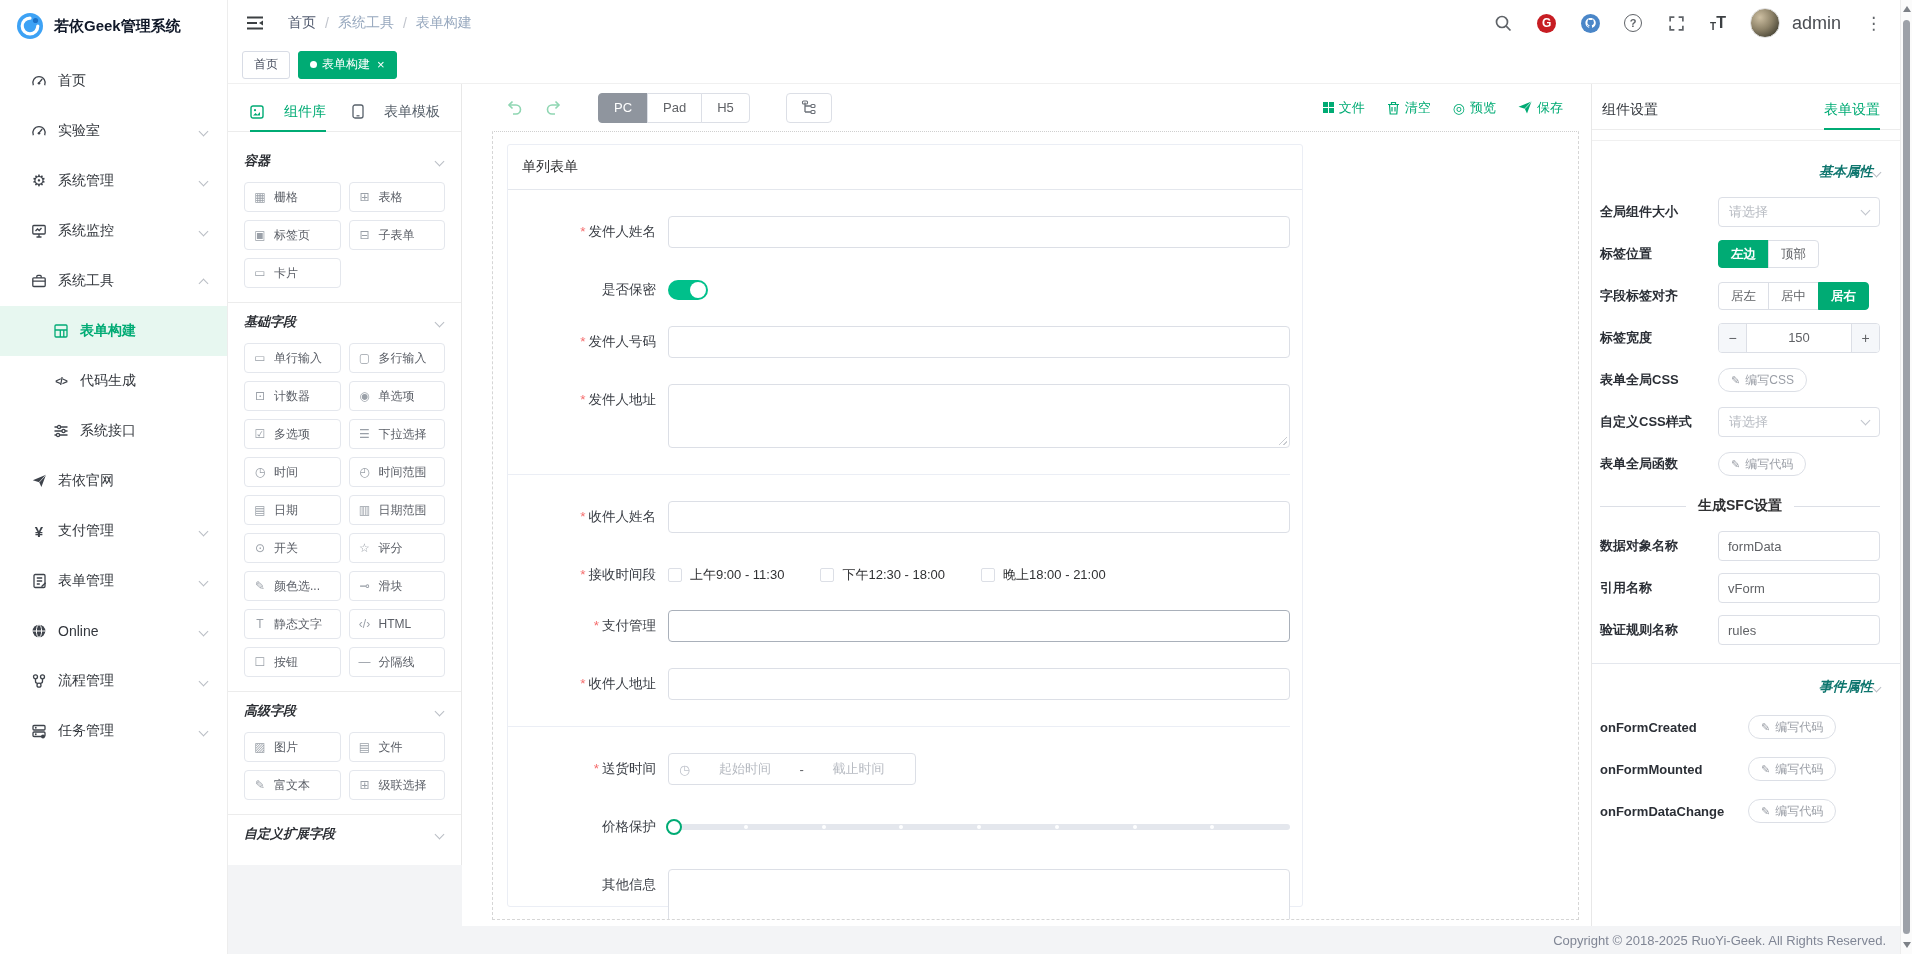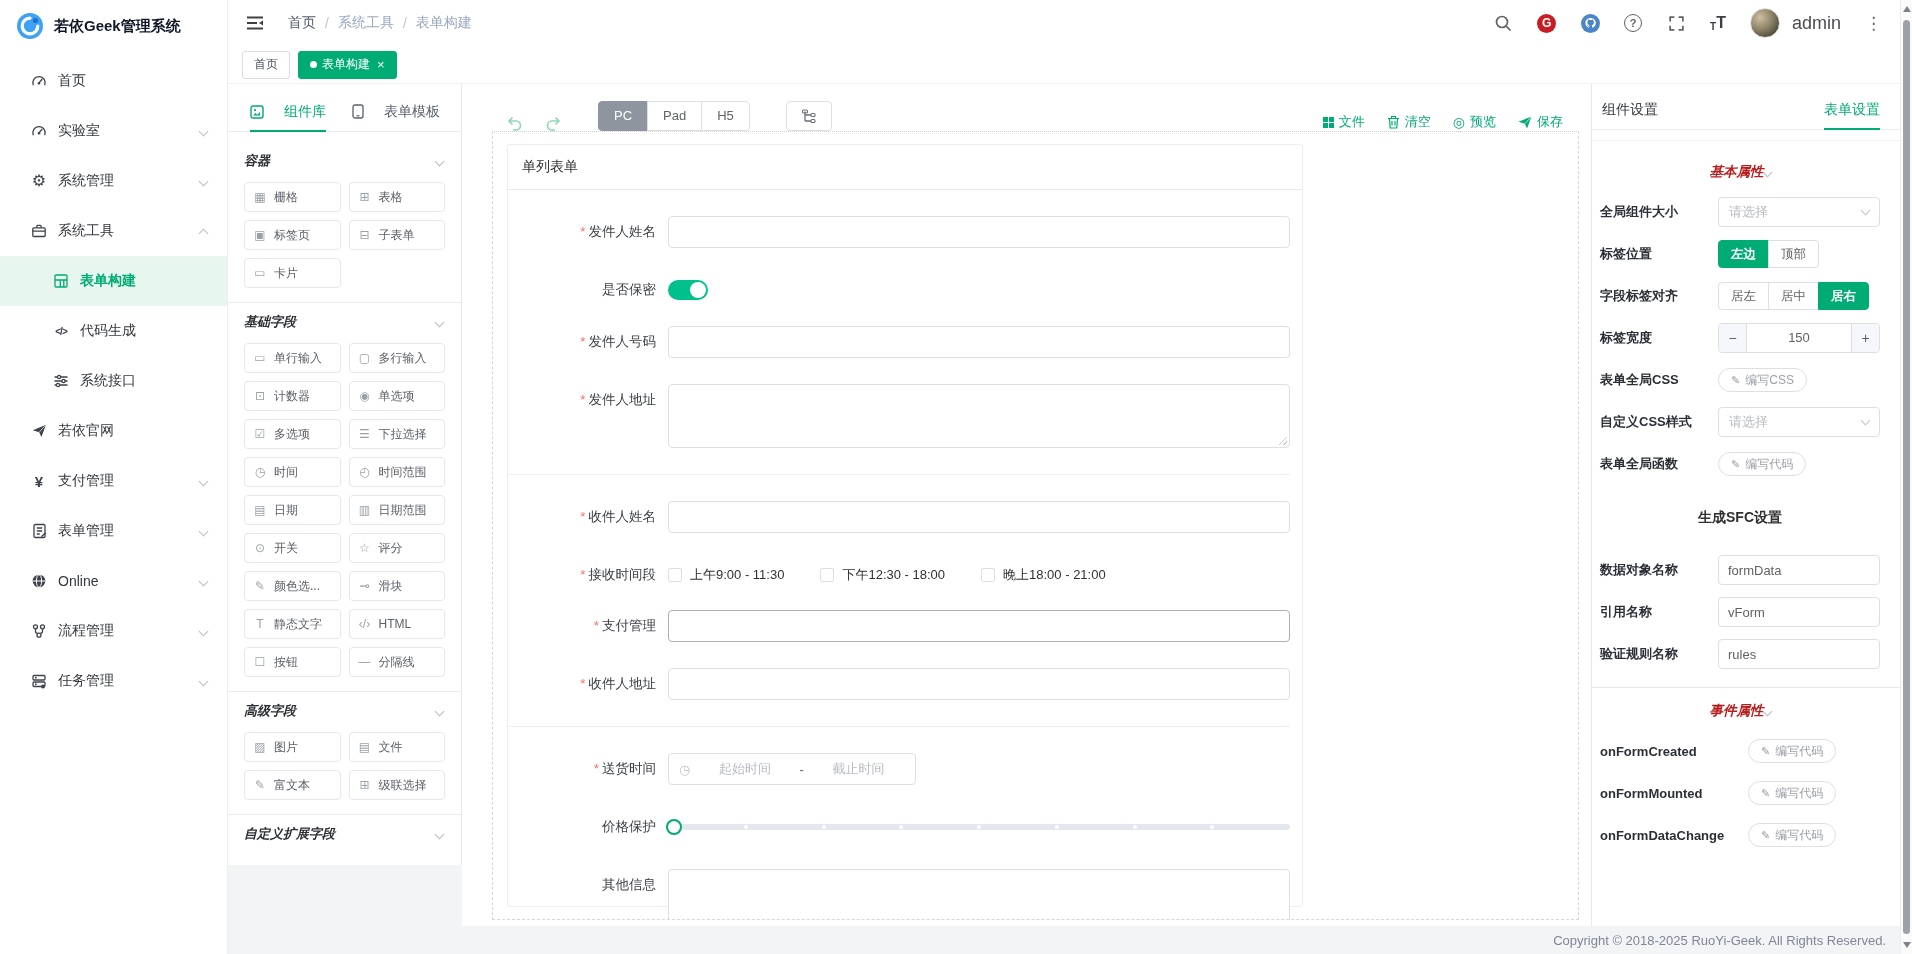--- a/index.html
+++ b/index.html
@@ -57,21 +57,21 @@
   .lib-sec-title { display:flex; align-items:center; justify-content:space-between; font-size:13px; font-weight:bold; font-style:italic; color:#2c2f34; margin:10px 0 12px; }
   .lib-sec-title .chev { width:7px; height:7px; border-right:1.3px solid #b9bdc4; border-bottom:1.3px solid #b9bdc4; transform:rotate(45deg); margin-right:2px; }
   .lib-grid { display:grid; grid-template-columns:1fr 1fr; gap:8px; }
   .lib-item { height:30px; border:1px solid #e4e7ed; border-radius:4px; background:#fff; display:flex; align-items:center; padding:0 8px; gap:7px; cursor:grab; overflow:hidden; }
   .lib-item .lglyph { color:#9aa0a8; font-size:12px; width:14px; text-align:center; flex:0 0 auto; }
   .lib-item .ltext { font-size:12px; color:#5a5e66; white-space:nowrap; }
   .lib-div { height:1px; background:#ececec; margin:14px -16px 4px; }
 
   
   .designer { flex:1; min-width:0; background:#fff; border-right:1px solid #e8e8e8; display:flex; flex-direction:column; }
-  .dtoolbar { height:47px; flex:0 0 auto; display:flex; align-items:flex-end; padding:0 28px 0 44px; }
+  .dtoolbar { height:47px; flex:0 0 auto; display:flex; align-items:center; padding:0 28px 0 44px; }
   .histbtn { color:#8fd6b2; cursor:pointer; display:flex; align-items:center; margin-right:22px; }
   .histbtn.redo svg { transform:scaleX(-1); }
   .devgroup { display:flex; margin-left:14px; }
   .devbtn { height:30px; line-height:28px; padding:0 15px; border:1px solid #dcdfe6; font-size:13px; color:#606266; background:#fff; cursor:pointer; margin-left:-1px; }
   .devbtn:first-child { border-radius:4px 0 0 4px; margin-left:0; }
   .devbtn:last-child { border-radius:0 4px 4px 0; }
   .devbtn.active { background:#8f959e; border-color:#8f959e; color:#fff; }
   .treebtn { margin-left:36px; width:46px; height:30px; border:1px solid #dcdfe6; border-radius:4px; display:flex; align-items:center; justify-content:center; color:#6b7078; cursor:pointer; }
   .dactions { margin-left:auto; display:flex; align-items:center; gap:22px; }
   .daction { display:flex; align-items:center; gap:5px; color:var(--accent); font-size:13px; cursor:pointer; }
@@ -110,40 +110,40 @@
   .slider .handle { position:absolute; top:8px; left:-2px; width:16px; height:16px; border-radius:50%; background:#fff; border:2px solid var(--accent); cursor:grab; }
 
   
   .settings { width:308px; flex:0 0 auto; background:#fff; display:flex; flex-direction:column; }
   .s-tabs { height:46px; flex:0 0 auto; display:flex; align-items:center; gap:42px; padding:6px 20px 0 10px; border-bottom:1px solid #ececec;justify-content:space-between; }
   .stab { height:100%; display:flex; align-items:center; font-size:14px; color:#33373d; cursor:pointer; position:relative; }
   .stab.active { color:var(--accent); }
   .stab.active::after { content:""; position:absolute; left:0; right:0; bottom:-1px; height:2px; background:var(--accent); }
   .s-subdiv { height:1px; background:#f0f0f0; margin-top:10px; }
   .s-body { flex:1; padding:8px 20px 0 8px; overflow:hidden; }
-  .psec-head { display:flex; align-items:center; justify-content:center; margin:14px 0 16px; font-size:13.5px; font-weight:bold; font-style:italic; color:#b91c1c; }
+  .psec-head { display:flex; align-items:center; justify-content:flex-end; margin:14px 0 16px; font-size:13.5px; font-weight:bold; font-style:italic; color:#0f766e; }
   .psec-head .chev { width:7px; height:7px; border-right:1.3px solid #b9bdc4; border-bottom:1.3px solid #b9bdc4; transform:rotate(45deg); }
   .prow { display:flex; align-items:center; margin-bottom:12px; min-height:30px; }
   .plabel { flex:1; font-size:13px; font-weight:bold; color:#2b2f36; white-space:nowrap; }
   .pctrl { width:162px; flex:0 0 auto; display:flex; }
   .sel { width:100%; height:30px; border:1px solid #dcdfe6; border-radius:4px; display:flex; align-items:center; padding:0 10px; cursor:pointer; background:#fff; }
   .sel .ph { flex:1; font-size:13px; color:#b6bac1; }
   .sel .chev { width:7px; height:7px; border-right:1.3px solid #c0c4cc; border-bottom:1.3px solid #c0c4cc; transform:rotate(45deg); margin-top:-3px; }
   .seg { display:flex; }
   .segbtn { height:28px; line-height:26px; padding:0 12px; border:1px solid #dcdfe6; background:#fff; font-size:12.5px; color:#606266; cursor:pointer; margin-left:-1px; white-space:nowrap; }
   .segbtn:first-child { border-radius:4px 0 0 4px; margin-left:0; } .segbtn:last-child { border-radius:0 4px 4px 0; }
   .segbtn.active { background:var(--accent); border-color:var(--accent); color:#fff; font-weight:bold; }
   .stepper { width:100%; height:30px; border:1px solid #dcdfe6; border-radius:4px; display:flex; overflow:hidden; background:#fff; }
   .stepper .sbtn { width:28px; background:#f5f7fa; color:#606266; display:flex; align-items:center; justify-content:center; font-size:14px; cursor:pointer; }
   .stepper .sbtn.minus { border-right:1px solid #dcdfe6; } .stepper .sbtn.plus { border-left:1px solid #dcdfe6; }
   .stepper .sval { flex:1; text-align:center; line-height:28px; font-size:13px; color:#606266; }
   .pillbtn { height:24px; border:1px solid #dcdfe6; border-radius:12px; background:#fff; display:inline-flex; align-items:center; gap:5px; padding:0 12px; font-size:12px; color:#9a9ea6; cursor:pointer; white-space:nowrap; }
   .pillbtn .pic { font-size:11px; }
   .p-input { width:100%; height:30px; border:1px solid #dcdfe6; border-radius:4px; padding:0 9px; font-size:13px; color:#606266; outline:none; }
-  .sfc-divider { display:flex; align-items:center; gap:12px; margin:18px 0 16px;flex-direction:column; }
+  .sfc-divider { display:flex; align-items:center; gap:12px; margin:18px 0 16px; }
   .sfc-divider .line { flex:1; height:1px; background:#dcdfe6; }
   .sfc-divider .ttl { font-size:14px; font-weight:bold; color:#303133; }
   .big-div { height:1px; background:#e4e7ed; margin:18px -20px 6px -8px; }
   .prow.event .pctrl { width:132px; }
 
   .footer { height:28px; flex:0 0 auto; display:flex; align-items:center; justify-content:flex-end; padding-right:14px; font-size:13px; color:#808695; background:#f3f4f6; }
 
   
   .scrollcol { width:12px; flex:0 0 auto; background:#fbfbfb; border-left:1px solid #ececec; position:relative; }
   .scrollcol .arr { position:absolute; left:50%; transform:translateX(-50%); width:0; height:0; border-left:4px solid transparent; border-right:4px solid transparent; cursor:pointer; }
@@ -189,20 +189,31 @@
             </svg>
           </span>
           <span class="mlabel">实验室</span>
           <span class="chev"></span>
         </div>
         <div class="mitem">
           <span class="micon">
             <span style="font-size:16px;line-height:1">⚙</span>
           </span>
           <span class="mlabel">系统管理</span>
+          <span class="chev"></span>
+        </div>
+        <div class="mitem">
+          <span class="micon">
+            <svg width="16" height="16" viewBox="0 0 16 16">
+              <rect x="1.8" y="2.5" width="12.4" height="8.5" rx="1" stroke="currentColor" stroke-width="1.3" fill="none"></rect>
+              <path d="M5.5 14h5M8 11v3" stroke="currentColor" stroke-width="1.3" fill="none"></path>
+              <path d="M4.5 8l2-2 1.7 1.5L10.5 5" stroke="currentColor" stroke-width="1.3" fill="none"></path>
+            </svg>
+          </span>
+          <span class="mlabel">系统监控</span>
           <span class="chev"></span>
         </div>
         <div class="mitem">
           <span class="micon">
             <svg width="16" height="16" viewBox="0 0 16 16">
               <rect x="1.8" y="4.8" width="12.4" height="8.7" rx="1" stroke="currentColor" stroke-width="1.3" fill="none"></rect>
               <path d="M5.8 4.8V3.4a1 1 0 0 1 1-1h2.4a1 1 0 0 1 1 1v1.4M1.8 8.2h12.4" stroke="currentColor" stroke-width="1.3" fill="none"></path>
             </svg>
           </span>
           <span class="mlabel">系统工具</span>

